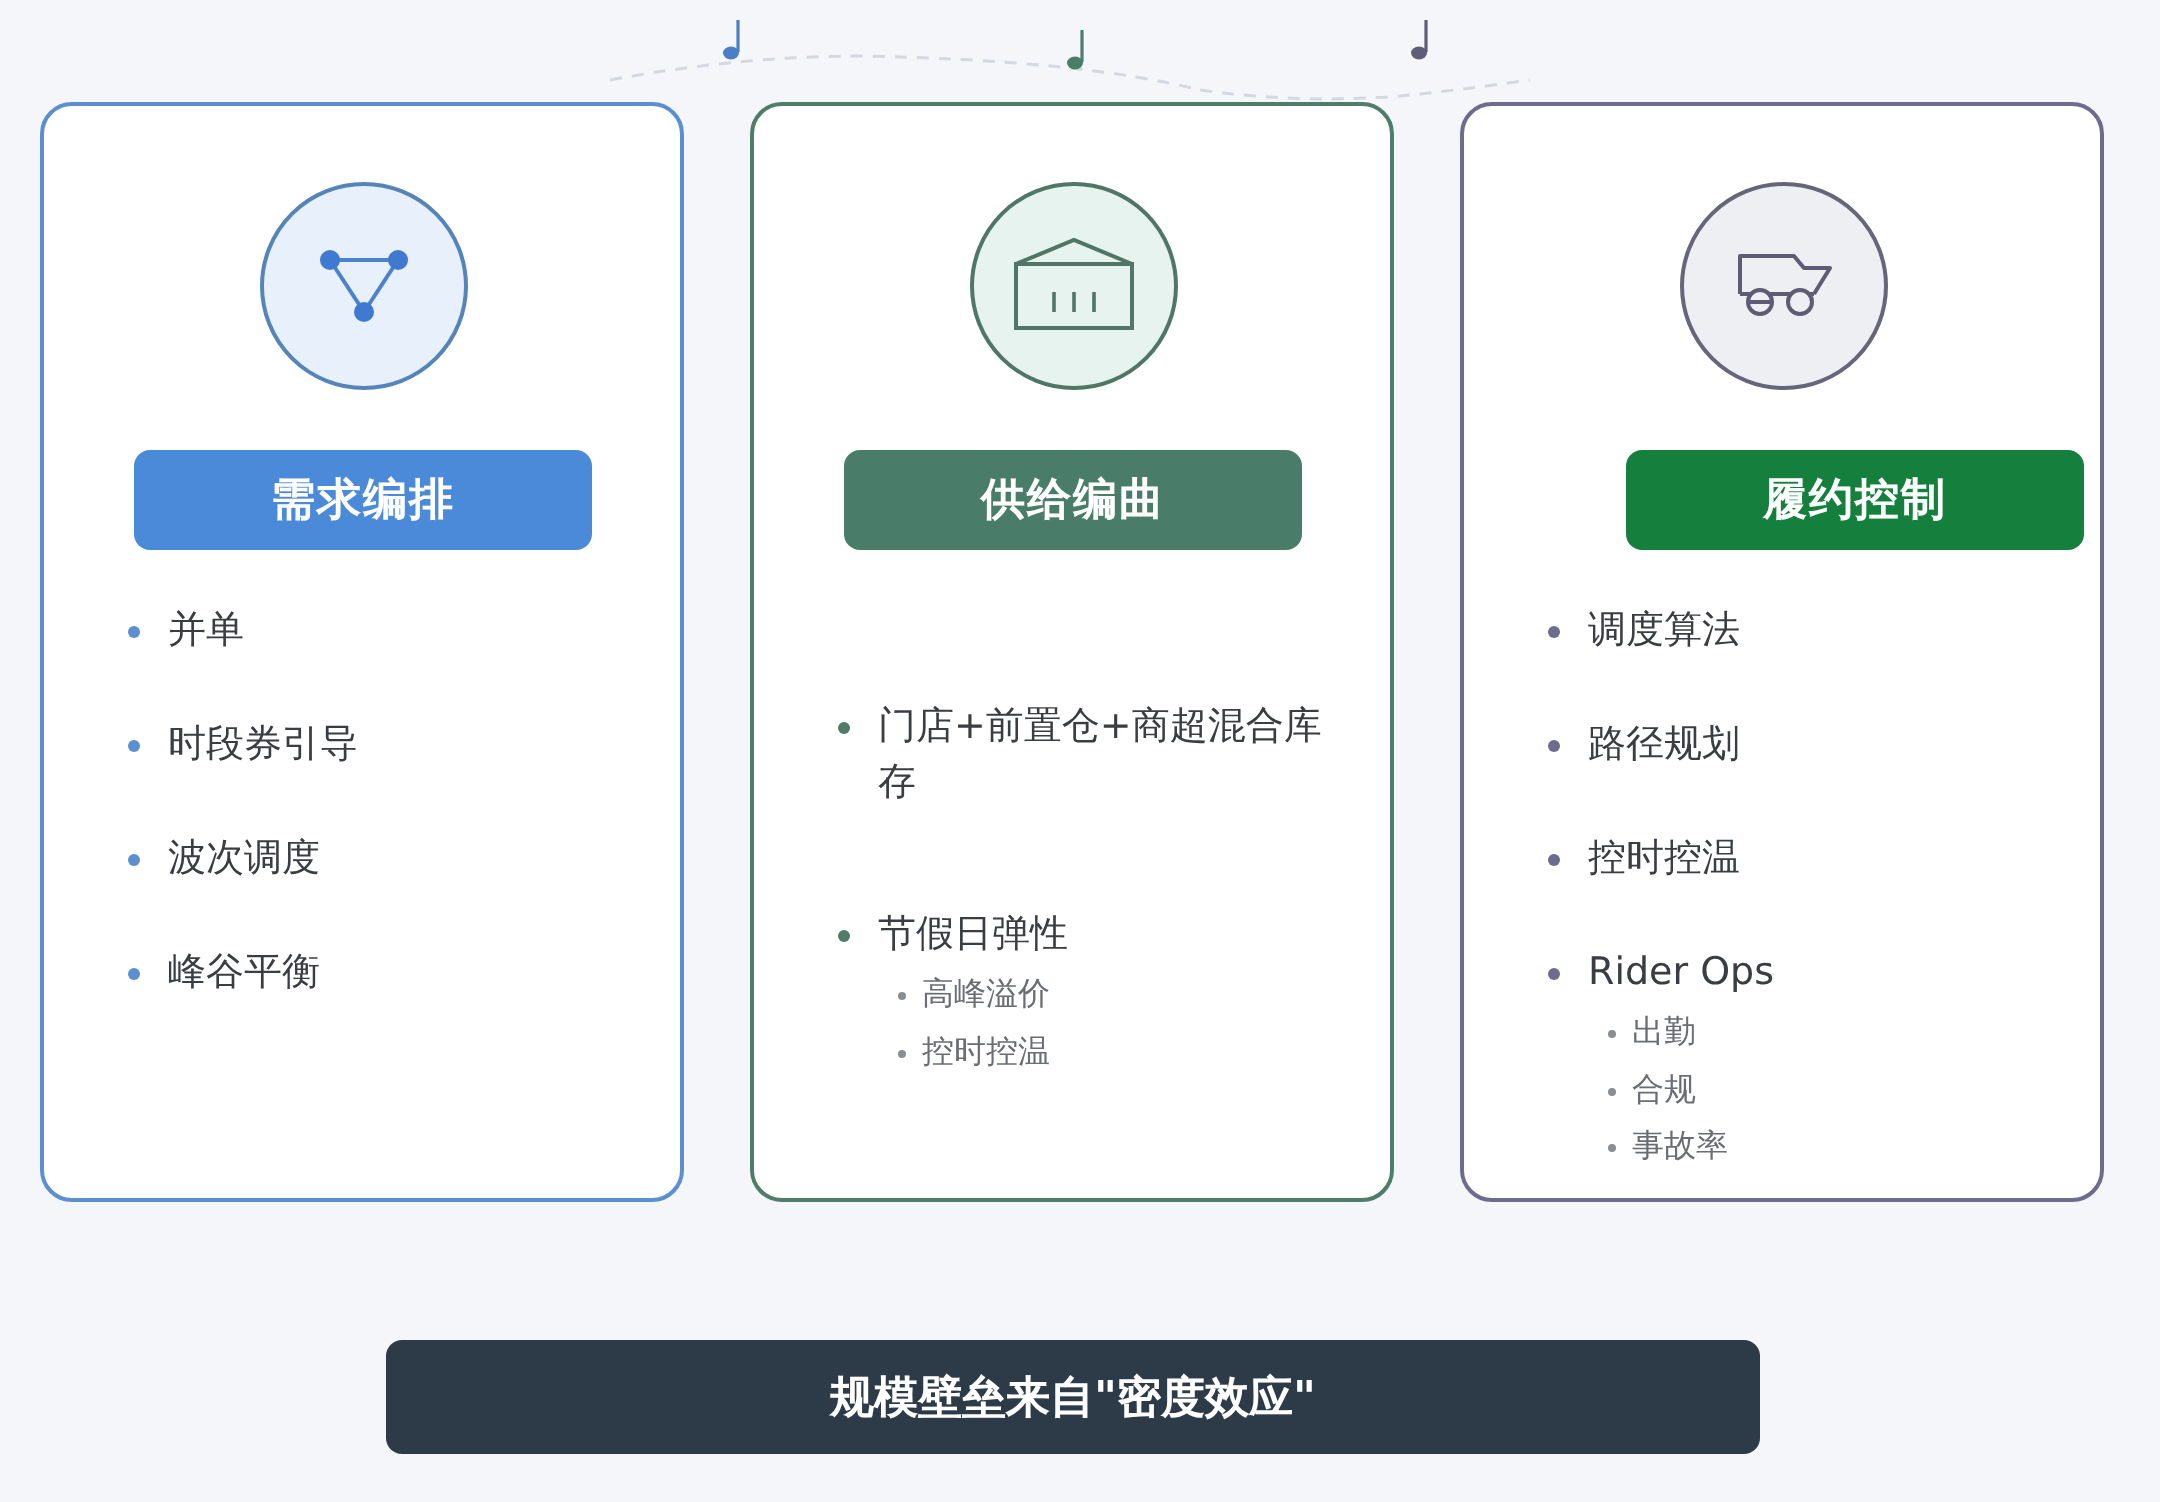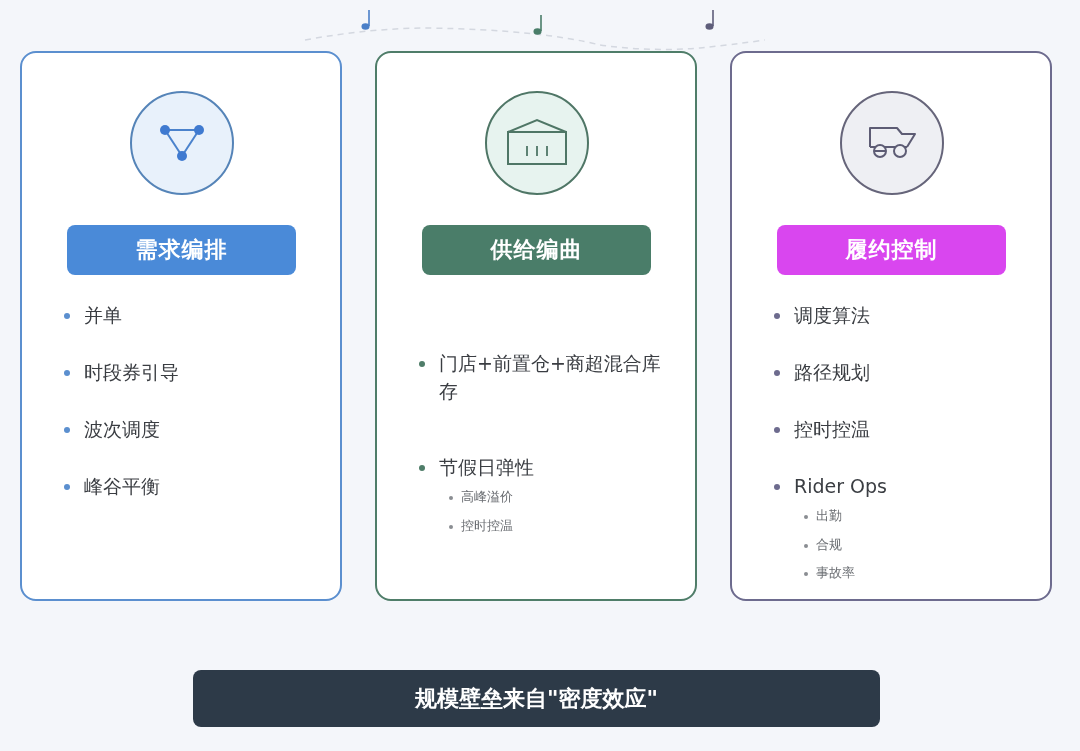--- a/index.html
+++ b/index.html
@@ -39,38 +39,38 @@
 
   .title-pill {
     position: absolute; left: 45px; top: 172px;
     width: 229px; height: 50px; border-radius: 8px;
     color: #ffffff; font-weight: bold; font-size: 22px;
     display: flex; align-items: center; justify-content: center;
     letter-spacing: 1px;
   }
   .blue .title-pill   { background: #4a8ad8; }
   .green .title-pill  { background: #4a7d69; }
-  .purple .title-pill { background: #d946ef; }
+  .purple .title-pill { background: #15803d; margin-left: 36px; }
 
   .list { position: absolute; left: 40px; top: 248px; right: 16px; list-style: none; }
   .item { position: relative; padding-left: 22px; color: #3a3d42; font-size: 19px; line-height: 28px; }
   .item .dot {
     position: absolute; left: 2px; top: 12px;
     width: 6px; height: 6px; border-radius: 50%;
   }
   .blue .dot   { background: #5b8fcf; }
   .green .dot  { background: #4f7d69; }
   .purple .dot { background: #6d6b8e; }
 
   .blue .item { margin-bottom: 29px; }
   .purple .item { margin-bottom: 29px; }
   .green .item { margin-bottom: 22px; margin-top: 48px; }
 
   .sublist { list-style: none; margin-top: 2px; padding-left: 10px; }
-  .subitem { position: relative; padding-left: 12px; font-size: 13px; line-height: 28.5px; color: #6a6d72; }
+  .subitem { position: relative; padding-left: 12px; font-size: 16px; line-height: 28.5px; color: #6a6d72; }
   .subitem::before {
     content: ""; position: absolute; left: 0; top: 13px;
     width: 4px; height: 4px; border-radius: 50%; background: #8a8d92;
   }
 
   .footer-bar {
     position: absolute; left: 193px; top: 670px;
     width: 687px; height: 57px; border-radius: 8px;
     background: #2d3a48; color: #ffffff;
     display: flex; align-items: center; justify-content: center;

